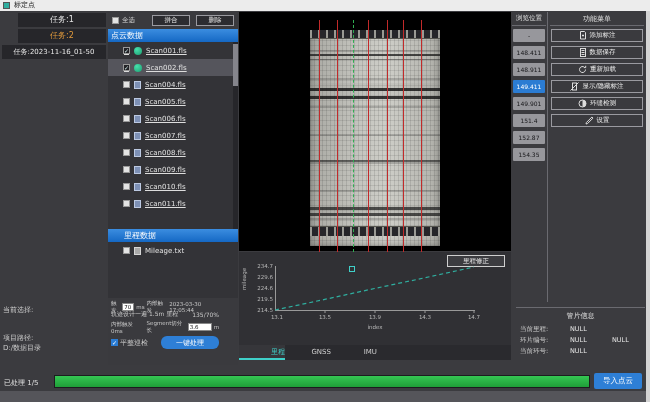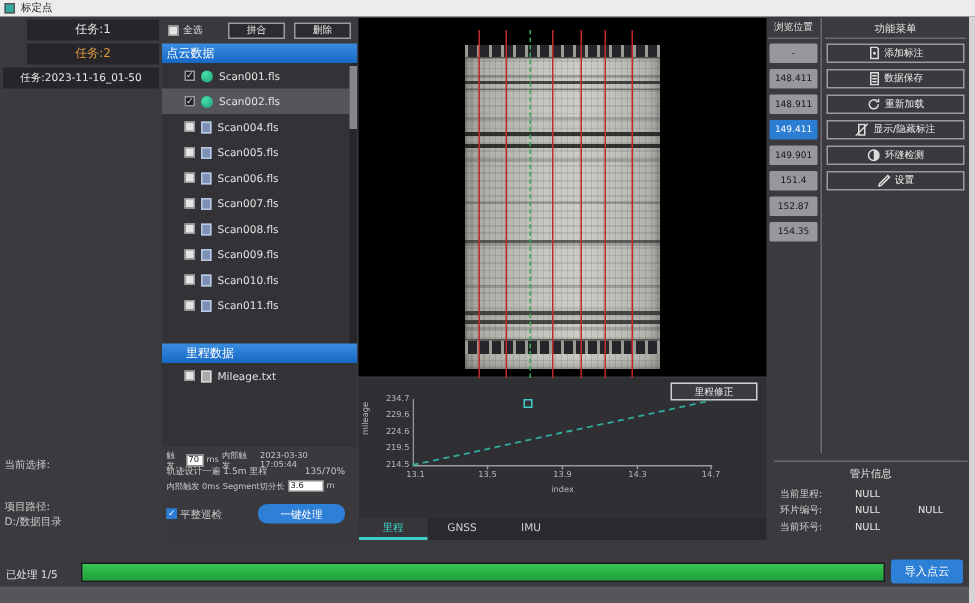--- a/index.html
+++ b/index.html
@@ -31,21 +31,21 @@
   .cb.empty{background:#e4e4e4;}
   .cb.blue{background:#2b7cd3;border-color:#2b7cd3;color:#fff;font-size:6px;line-height:6px;text-align:center;}
   .cb.blue::after{content:"✓";}
   .list{background:#333337;}
   .scan-row{height:17px;display:flex;align-items:center;padding-left:15px;gap:4px;font-size:7px;color:#e2e2e2;}
   .scan-row.sel{background:#55555c;}
   .dot{width:8px;height:8px;border-radius:50%;background:radial-gradient(circle at 35% 30%,#46e0ac,#1d9e72);display:inline-block;}
   .ficon{width:7px;height:8px;background:#7d90b5;border:1px solid #bcc9e2;box-sizing:border-box;display:inline-block;}
   .scrollbar{width:5px;background:#26262a;}
   .thumb{left:0;top:2px;width:5px;height:42px;background:#85858c;}
-  .inforow{left:3px;width:119px;font-size:5.5px;color:#c8c8c8;display:flex;align-items:center;gap:2px;}
+  .inforow{left:3px;width:108px;font-size:5.5px;color:#c8c8c8;display:flex;align-items:center;gap:2px;}
   .inforow .grow{flex:1;}
   .tinput{background:#fff;color:#111;font-size:5.5px;border:1px solid #888;height:8px;box-sizing:border-box;padding:0 1px;font-family:inherit;}
   .btn-blue{background:#2e7fd6;color:#fff;border:none;border-radius:6px;font-size:7px;text-align:center;font-family:inherit;}
   
   .canvas{left:239px;top:12px;width:272px;height:239px;background:#000;}
   .scanimg{left:71px;top:18px;width:130px;height:216px;z-index:1;
     background:
       repeating-linear-gradient(90deg, rgba(30,30,30,.12) 0 1px, transparent 1px 4px),
       repeating-linear-gradient(0deg, rgba(20,20,20,.10) 0 1px, transparent 1px 5px),
       repeating-linear-gradient(0deg, transparent 0 26px, rgba(40,40,40,.22) 26px 28px),
@@ -57,21 +57,21 @@
   .vline-green{top:8px;height:232px;width:0;border-left:1px dashed #2fae52;z-index:2;}
   
   .chartp{left:239px;top:252px;width:272px;height:93px;background:#303034;}
   .chart-btn{right:6px;top:3px;width:58px;height:12px;background:#3c3c40;border:1px solid #cfcfcf;
     color:#eee;font-size:6.5px;line-height:10px;text-align:center;box-sizing:border-box;}
   .ytick{left:12px;width:22px;text-align:right;font-size:5.5px;color:#b9b9b9;}
   .xtick{top:62px;width:24px;text-align:center;font-size:5.5px;color:#b9b9b9;}
   .axlabel{font-size:5.5px;color:#b9b9b9;}
   .teal-marker{left:110px;top:14px;width:4px;height:4px;border:1px solid #3fd0c9;}
   .tabs{left:239px;top:345px;width:272px;height:15px;background:#2a2a2e;display:flex;}
-  .tab{width:46px;height:15px;font-size:7px;line-height:15px;text-align:center;color:#cfcfcf;}
+  .tab{width:46px;height:15px;font-size:7px;line-height:15px;text-align:right;color:#cfcfcf;}
   .tab.active{color:#3fd0c9;background:#36363a;box-shadow:inset 0 -2px 0 #3fd0c9;}
   
   .colhdr{font-size:6.5px;color:#e2e2e2;text-align:center;}
   .divider{background:#6a6a70;}
   .numbtn{left:513px;width:32px;height:13px;background:#97979c;color:#17171a;
     font-size:6px;line-height:13px;text-align:center;border-radius:1px;}
   .numbtn.sel{background:#2b7cd3;color:#fff;}
   .menu-item{left:551px;width:92px;height:13px;border:1px solid #9a9aa0;background:#3a3a3e;
     color:#ececec;font-size:6.5px;display:flex;align-items:center;justify-content:center;gap:3px;box-sizing:border-box;}
   .seg-label{font-size:6.5px;color:#cfcfcf;}
@@ -100,21 +100,21 @@
 
 <div class="abs fp">
 
   <span class="abs cb empty" style="left:4px;top:5px;"></span>
   <span class="abs" style="left:14px;top:4px;font-size:6.5px;color:#ddd;">全选</span>
   <div class="abs fp-btn" style="left:44px;top:3px;width:38px;">拼合</div>
   <div class="abs fp-btn" style="left:88px;top:3px;width:38px;">删除</div>
 
   <div class="abs hdr-blue" style="top:17px;">点云数据</div>
 
-  <div class="abs list" style="left:0;top:30px;width:130px;height:187px;">
+  <div class="abs list" style="left:0;top:30px;width:130px;height:187px;text-decoration:underline;">
     <div class="scan-row">
       <span class="cb checked"></span>
         <span class="dot"></span>
         <span>Scan001.fls</span>
     </div>
     <div class="scan-row sel">
       <span class="cb checked"></span>
         <span class="dot"></span>
         <span>Scan002.fls</span>
     </div>

